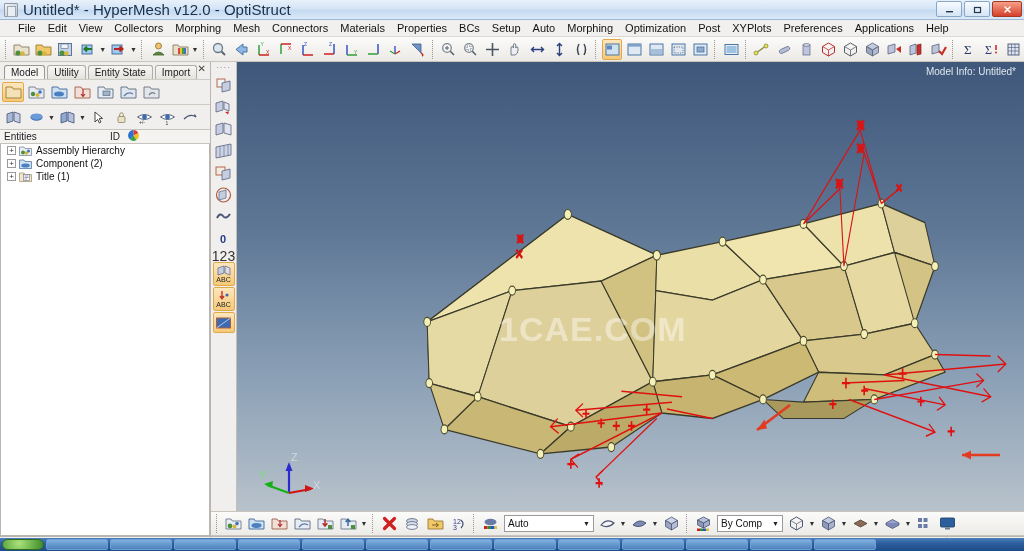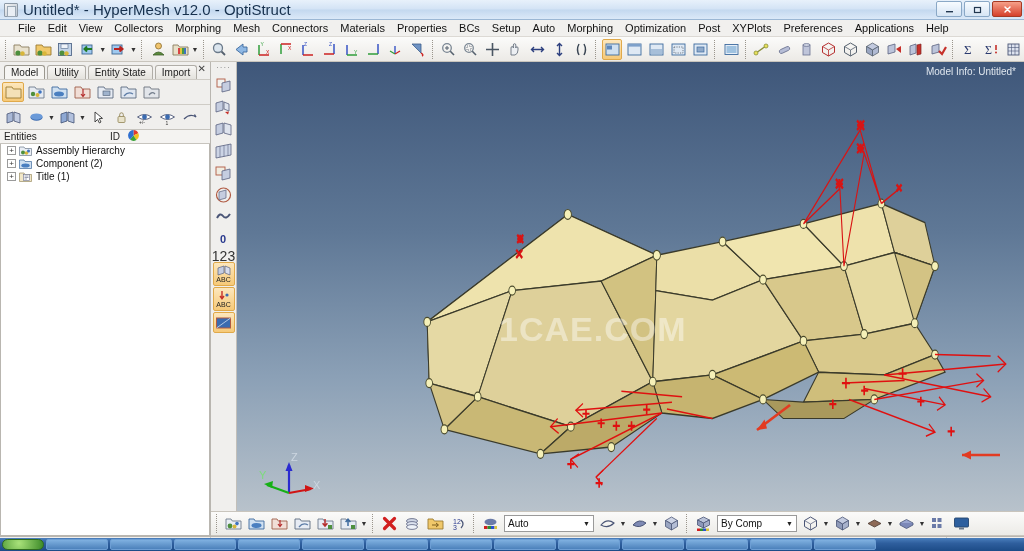--- a/index.html
+++ b/index.html
@@ -1042,21 +1042,21 @@
           <svg width="17" height="17" viewBox="0 0 17 17">
               <path d="M8.5 2 L14.5 5 L8.5 8 L2.5 5 Z" fill="#b9c2d8" stroke="#4a5576" stroke-width="0.8"></path>
               <path d="M2.5 5 L8.5 8 L8.5 13 L2.5 10 Z" fill="#8c98ba" stroke="#4a5576" stroke-width="0.8"></path>
               <path d="M14.5 5 L8.5 8 L8.5 13 L14.5 10 Z" fill="#a5aec9" stroke="#4a5576" stroke-width="0.8"></path>
               <rect x="2" y="13.5" width="3" height="2.5" fill="#d11f1f"></rect>
               <rect x="5" y="13.5" width="3" height="2.5" fill="#2f8f2f"></rect>
               <rect x="8" y="13.5" width="3" height="2.5" fill="#2a4fd0"></rect>
               <rect x="11" y="13.5" width="3" height="2.5" fill="#d8c23a"></rect>
             </svg>
         </div>
-        <div class="combo" style="width:80px;">
+        <div class="combo" style="width:66px;">
           <span class="cv">By Comp</span>
           <span class="carr">▼</span>
         </div>
         <div class="tbi">
           <svg width="17" height="17" viewBox="0 0 17 17">
               <path d="M8.5 2 L14.5 5.5 L14.5 11.5 L8.5 15 L2.5 11.5 L2.5 5.5 Z" fill="none" stroke="#4a5576" stroke-width="1"></path>
               <path d="M2.5 5.5 L8.5 9 L14.5 5.5 M8.5 9 V15" stroke="#4a5576" stroke-width="0.7" fill="none"></path>
             </svg>
         </div>
         <div class="tb-caret">▼</div>

